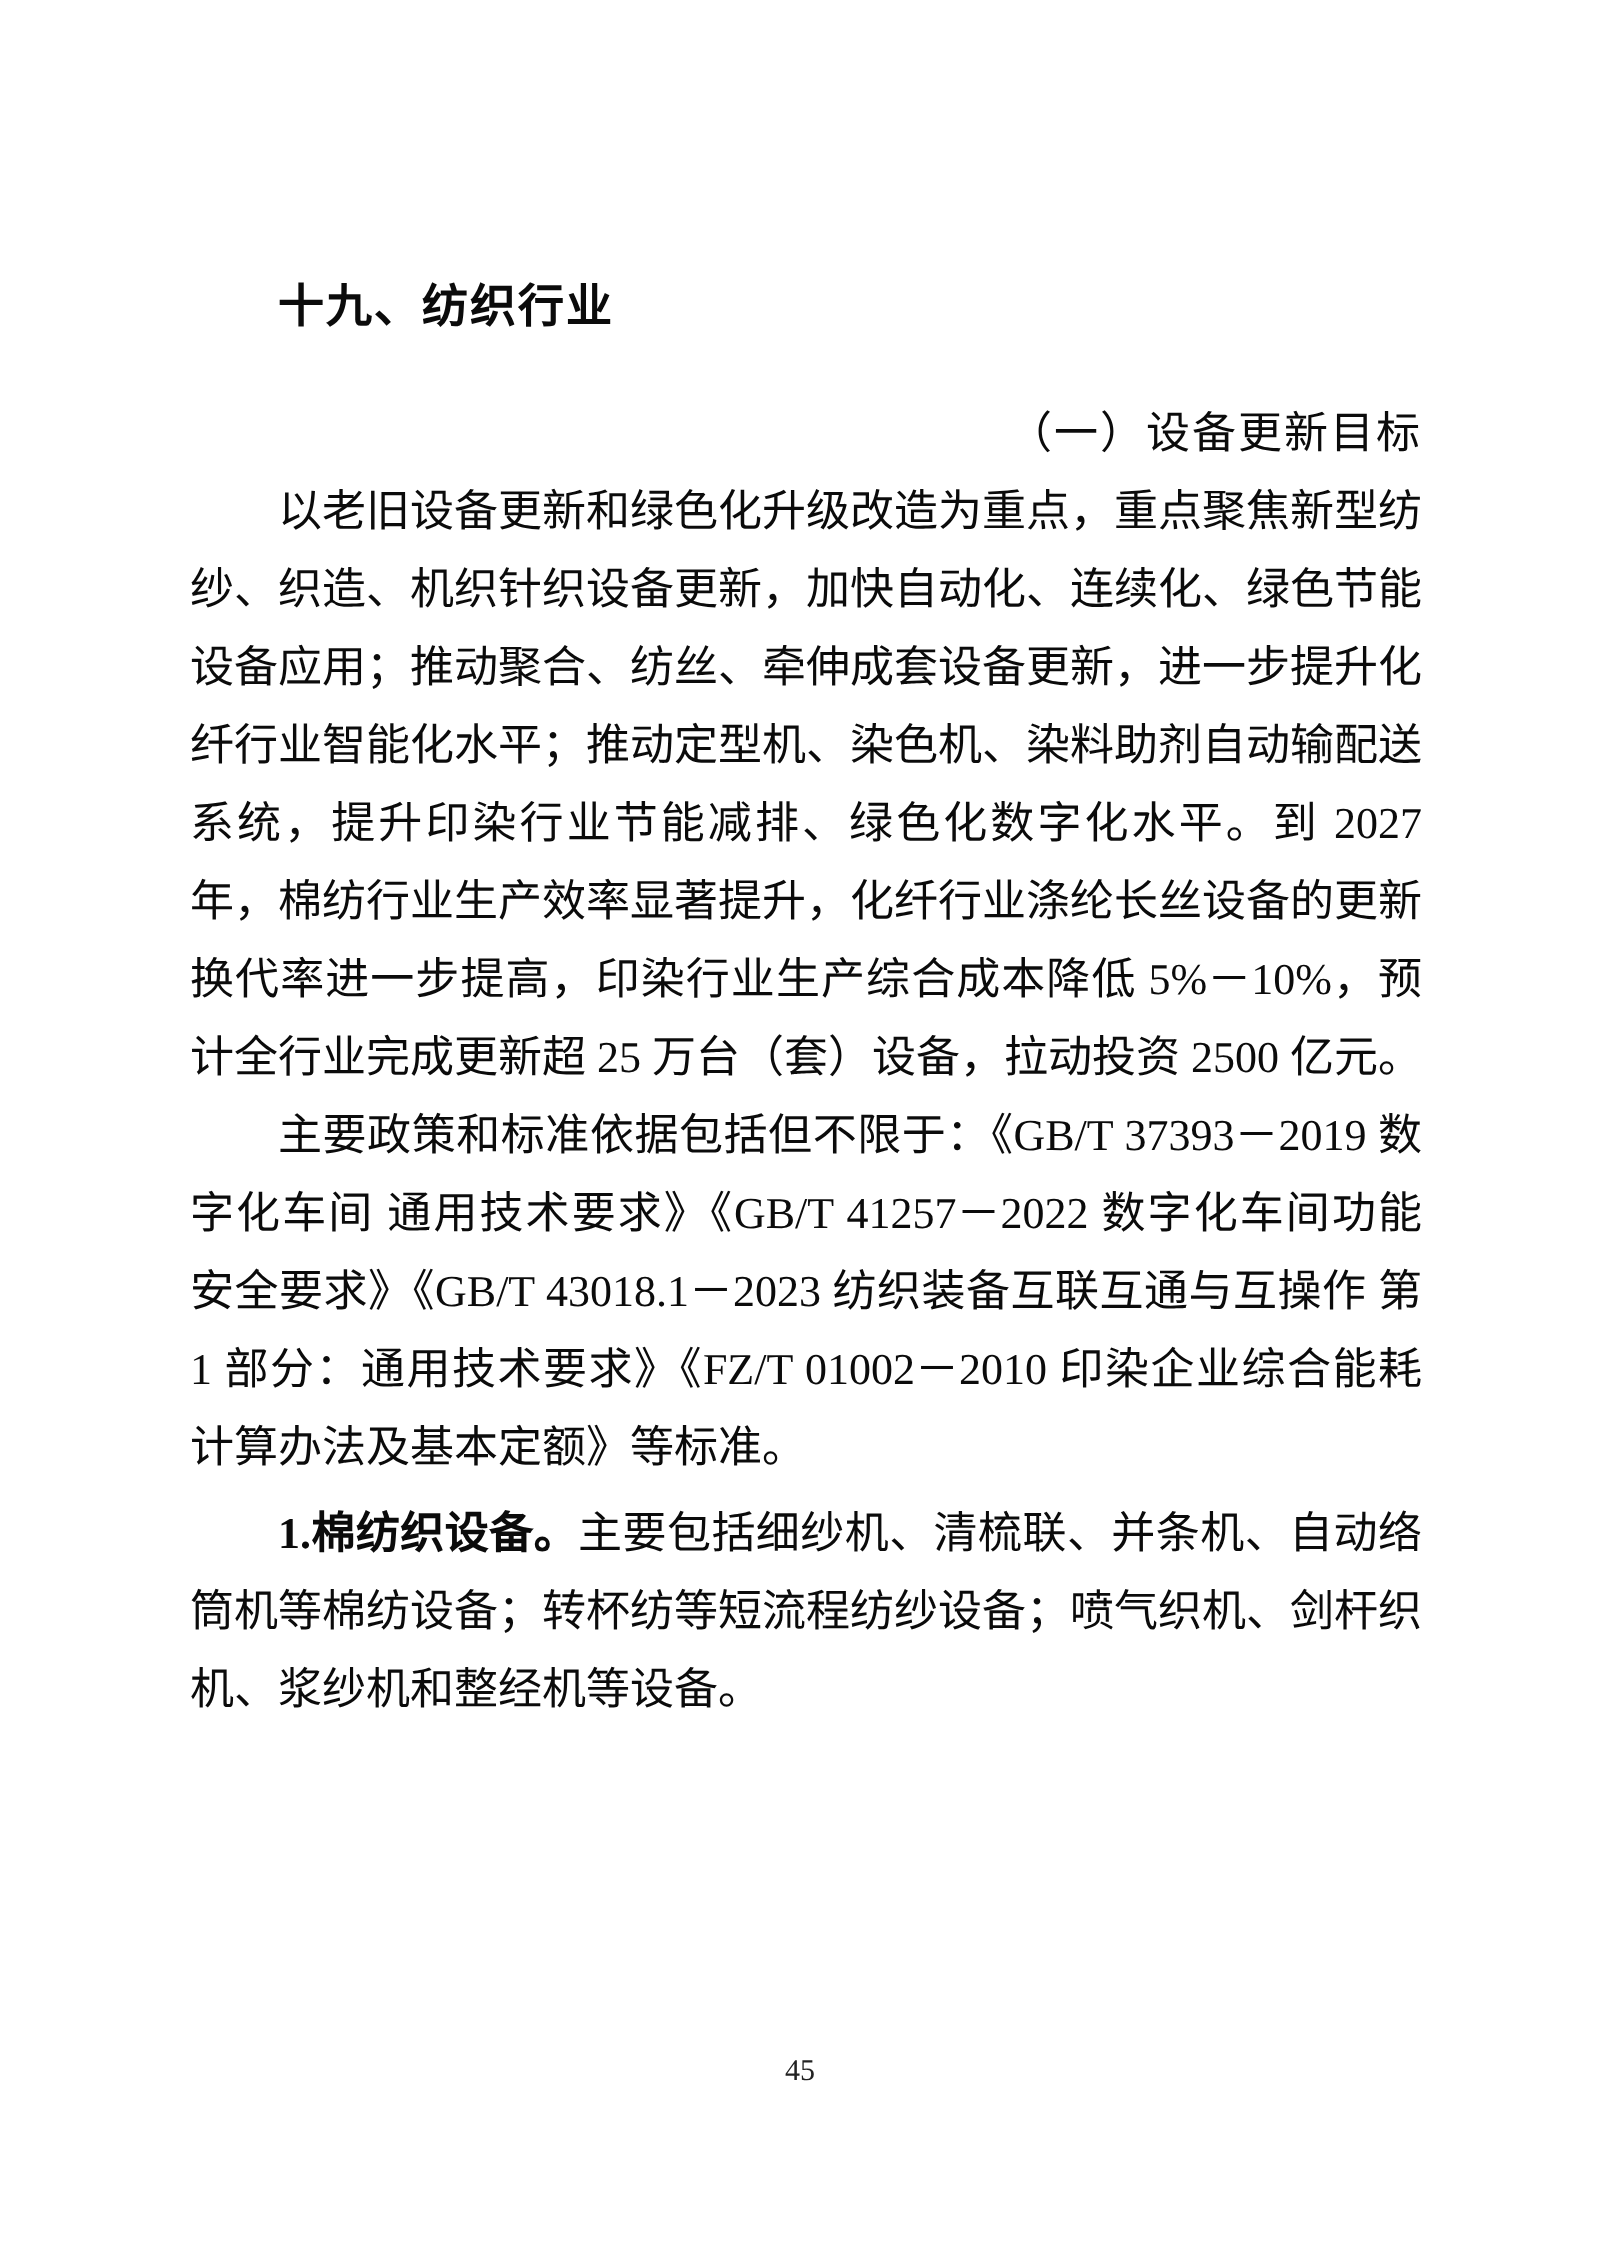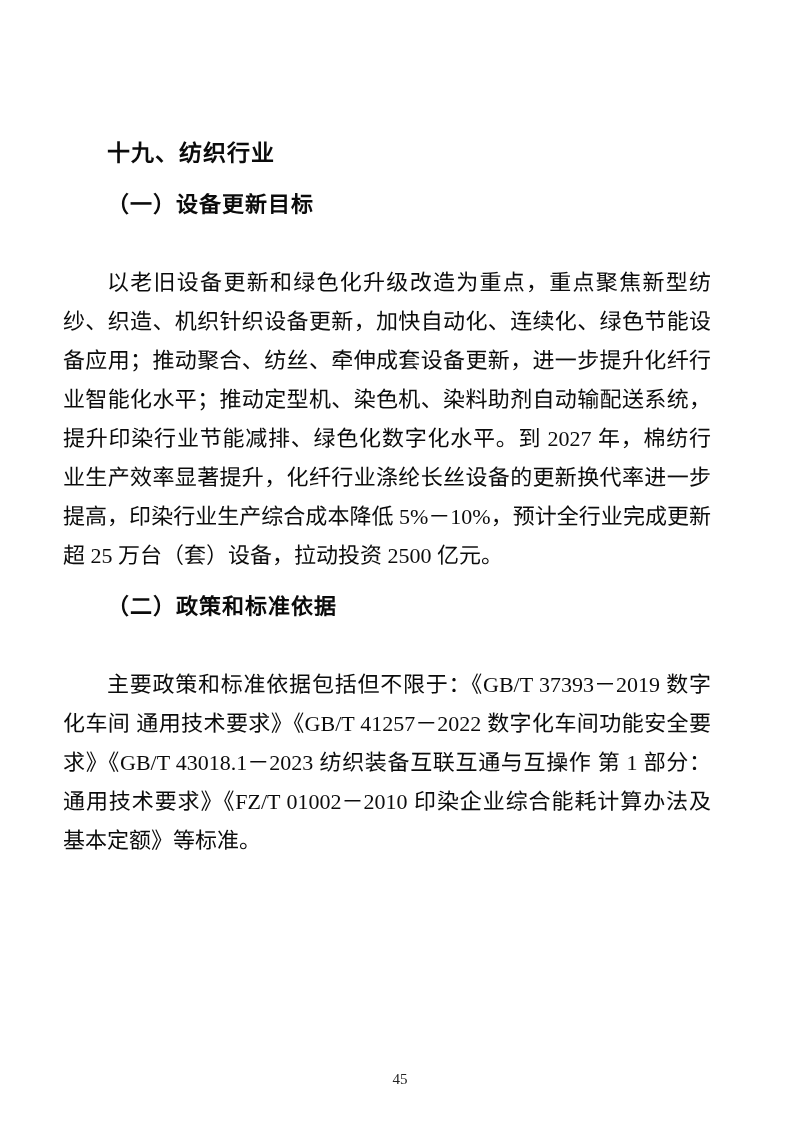--- a/index.html
+++ b/index.html
@@ -7,66 +7,66 @@
   body {
     height: 1131px;
     position: relative;
     font-family: "Liberation Serif", "DejaVu Serif", serif;
     color: #0b0b0b;
     overflow: hidden;
   }
   .page {
     width: 800px;
     height: 1131px;
-    padding: 133px 89px 0 63px;
+    padding: 133px 89px 0 95px;
   }
   .doc-title {
     font-family: "Liberation Sans", "DejaVu Sans", sans-serif;
     font-weight: 700;
     font-size: 23px;
     line-height: 40px;
     text-indent: 44px;
     letter-spacing: 1px;
   }
   .section-heading {
-    font-weight: 700;
+    font-weight: 400;
     font-size: 22px;
     line-height: 39px;
     text-indent: 44px;
-    margin-top: 12px;
+    margin-top: 24px;
     letter-spacing: 1px;
+    text-align: right;
   }
   .para {
     font-size: 22px;
     line-height: 39px;
     text-align: justify;
     text-justify: inter-character;
     text-indent: 44px;
-    margin-top: 39px;
   }
   .para .lead { font-weight: 700; }
   .numbered { margin-top: 4px; }
   .page-number {
     position: absolute;
     left: 0;
-    top: 1071px;
+    top: 1028px;
     width: 800px;
     text-align: center;
     font-size: 15px;
     color: #222;
   }
 </style>
 </head>
 <body>
 
 <div class="page">
 
   <h1 class="doc-title">十九、纺织行业</h1>
 
   <h2 class="section-heading">（一）设备更新目标</h2>
   <p class="para"><span>以老旧设备更新和绿色化升级改造为重点，重点聚焦新型纺纱、织造、机织针织设备更新，加快自动化、连续化、绿色节能设备应用；推动聚合、纺丝、牵伸成套设备更新，进一步提升化纤行业智能化水平；推动定型机、染色机、染料助剂自动输配送系统，提升印染行业节能减排、绿色化数字化水平。到 2027 年，棉纺行业生产效率显著提升，化纤行业涤纶长丝设备的更新换代率进一步提高，印染行业生产综合成本降低 5%－10%，预计全行业完成更新超 25 万台（套）设备，拉动投资 2500 亿元。</span></p>
 
-  <h2 class="section-heading">（二）政策和标准依据</h2>
   <p class="para"><span>主要政策和标准依据包括但不限于：《GB/T 37393－2019 数字化车间 通用技术要求》《GB/T 41257－2022 数字化车间功能安全要求》《GB/T 43018.1－2023 纺织装备互联互通与互操作 第 1 部分：通用技术要求》《FZ/T 01002－2010 印染企业综合能耗计算办法及基本定额》等标准。</span></p>
 
+  <p class="para numbered"><span class="lead">1.棉纺织设备。</span><span>主要包括细纱机、清梳联、并条机、自动络筒机等棉纺设备；转杯纺等短流程纺纱设备；喷气织机、剑杆织机、浆纱机和整经机等设备。</span></p>
 
   <div class="page-number">45</div>
 </div>
 
 </body></html>

